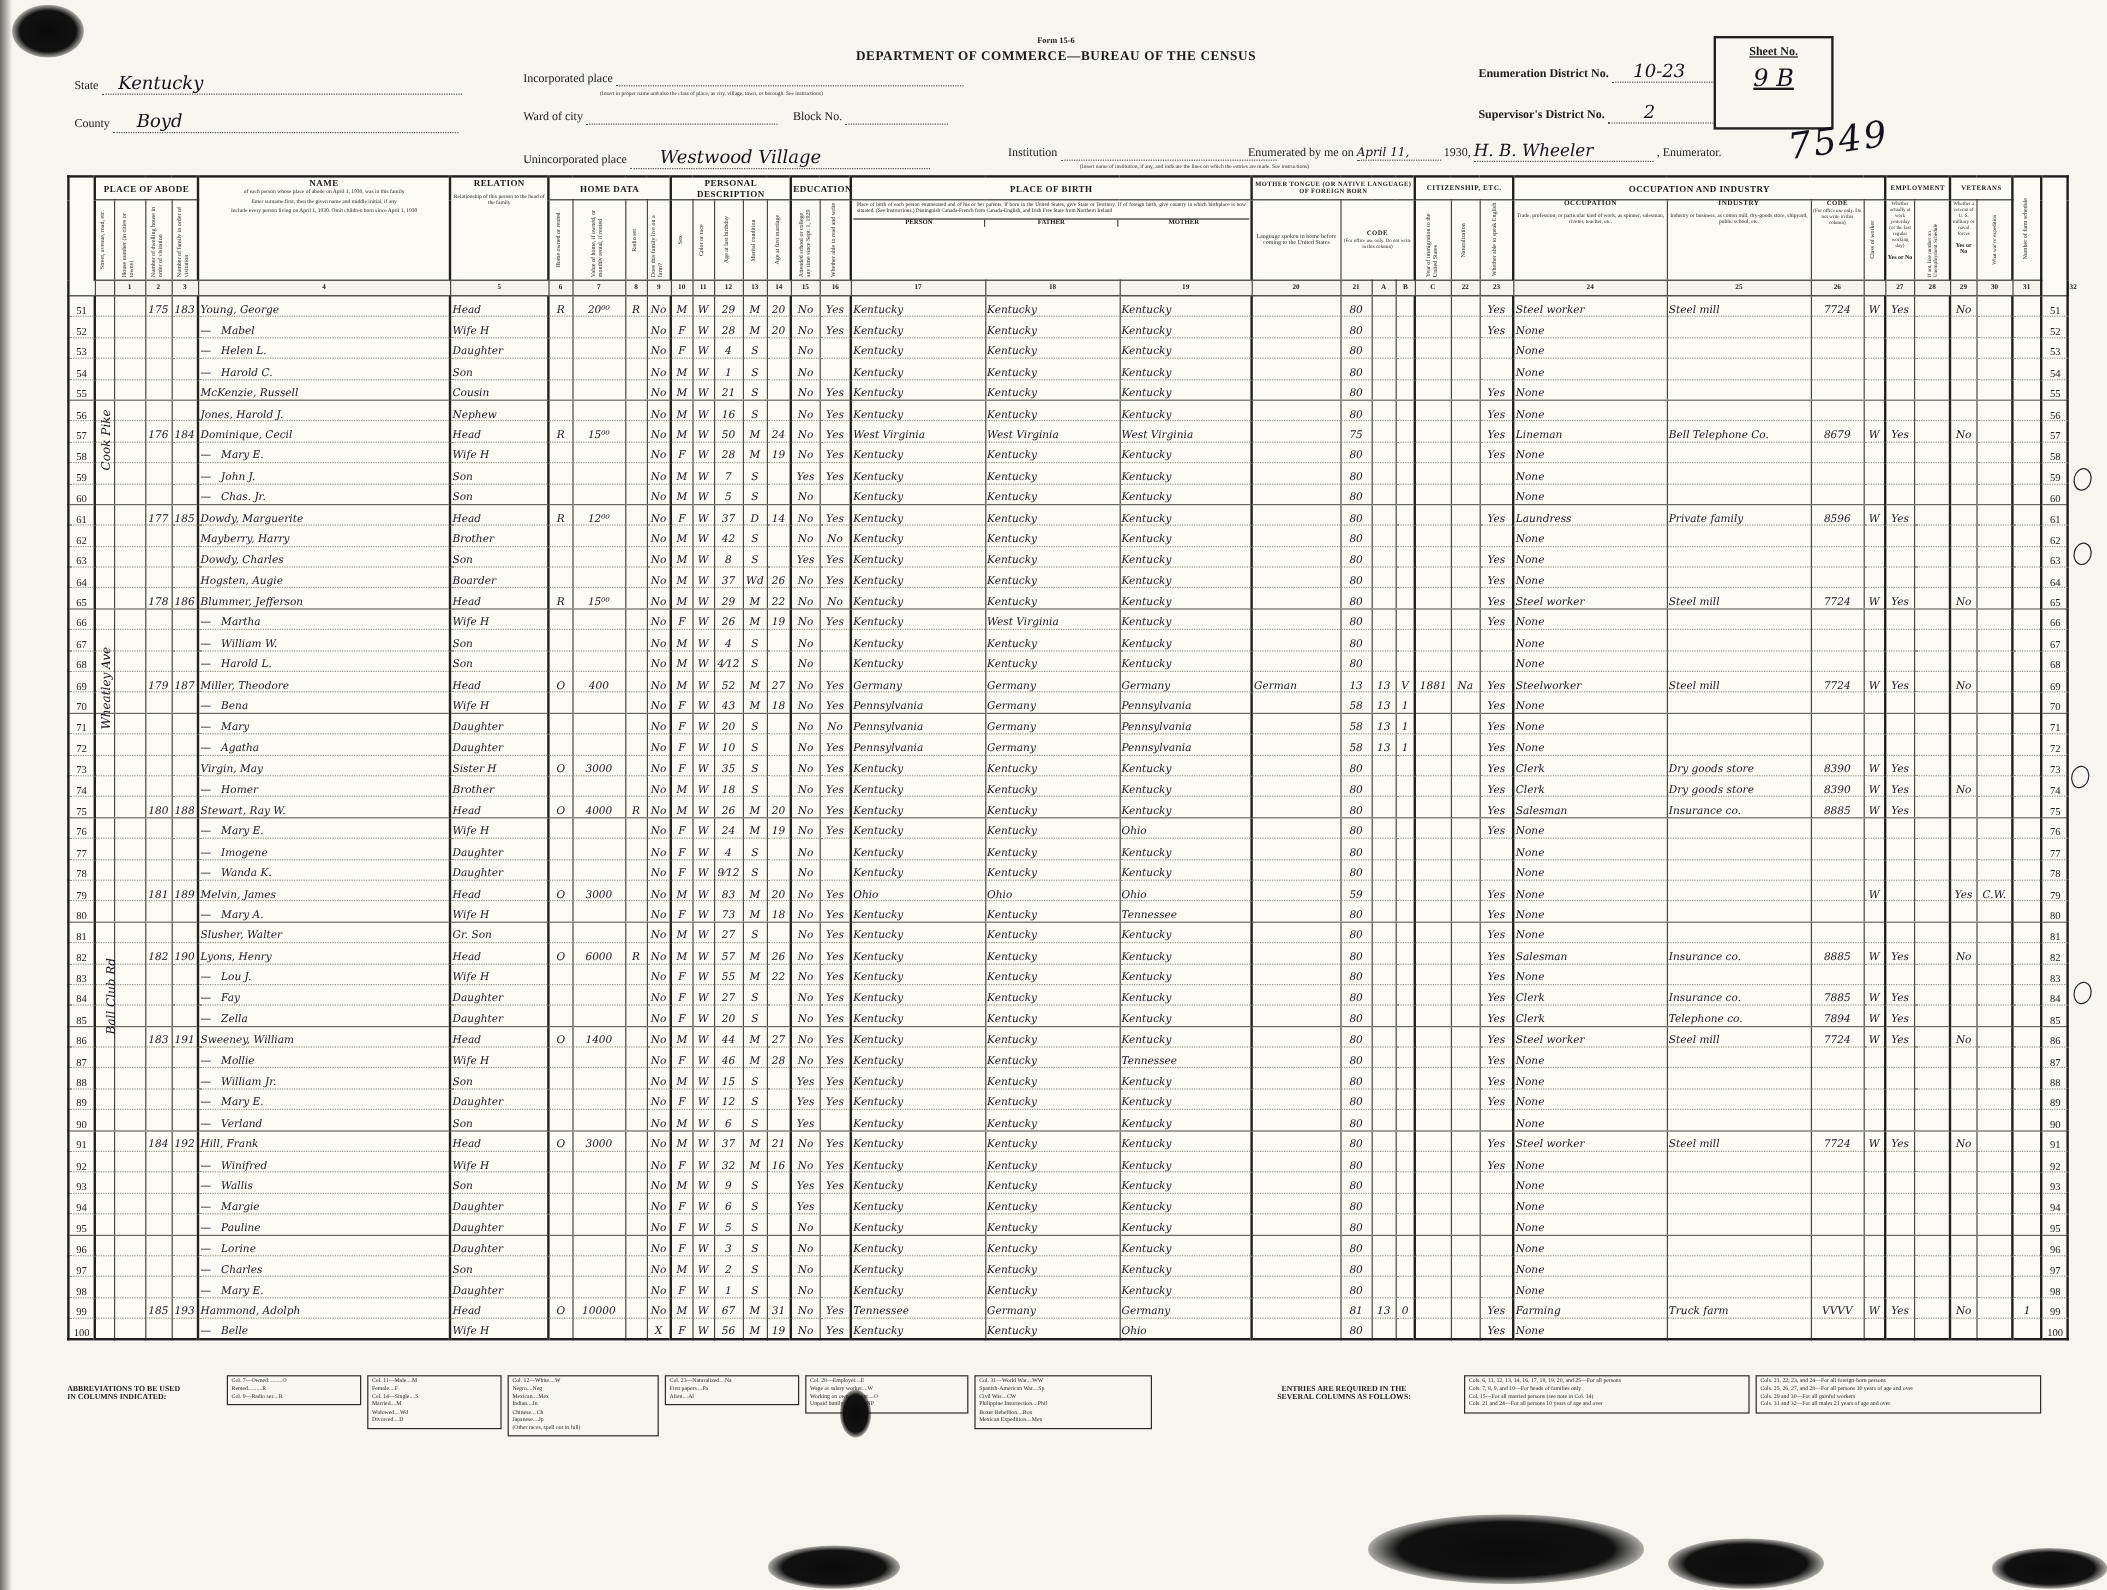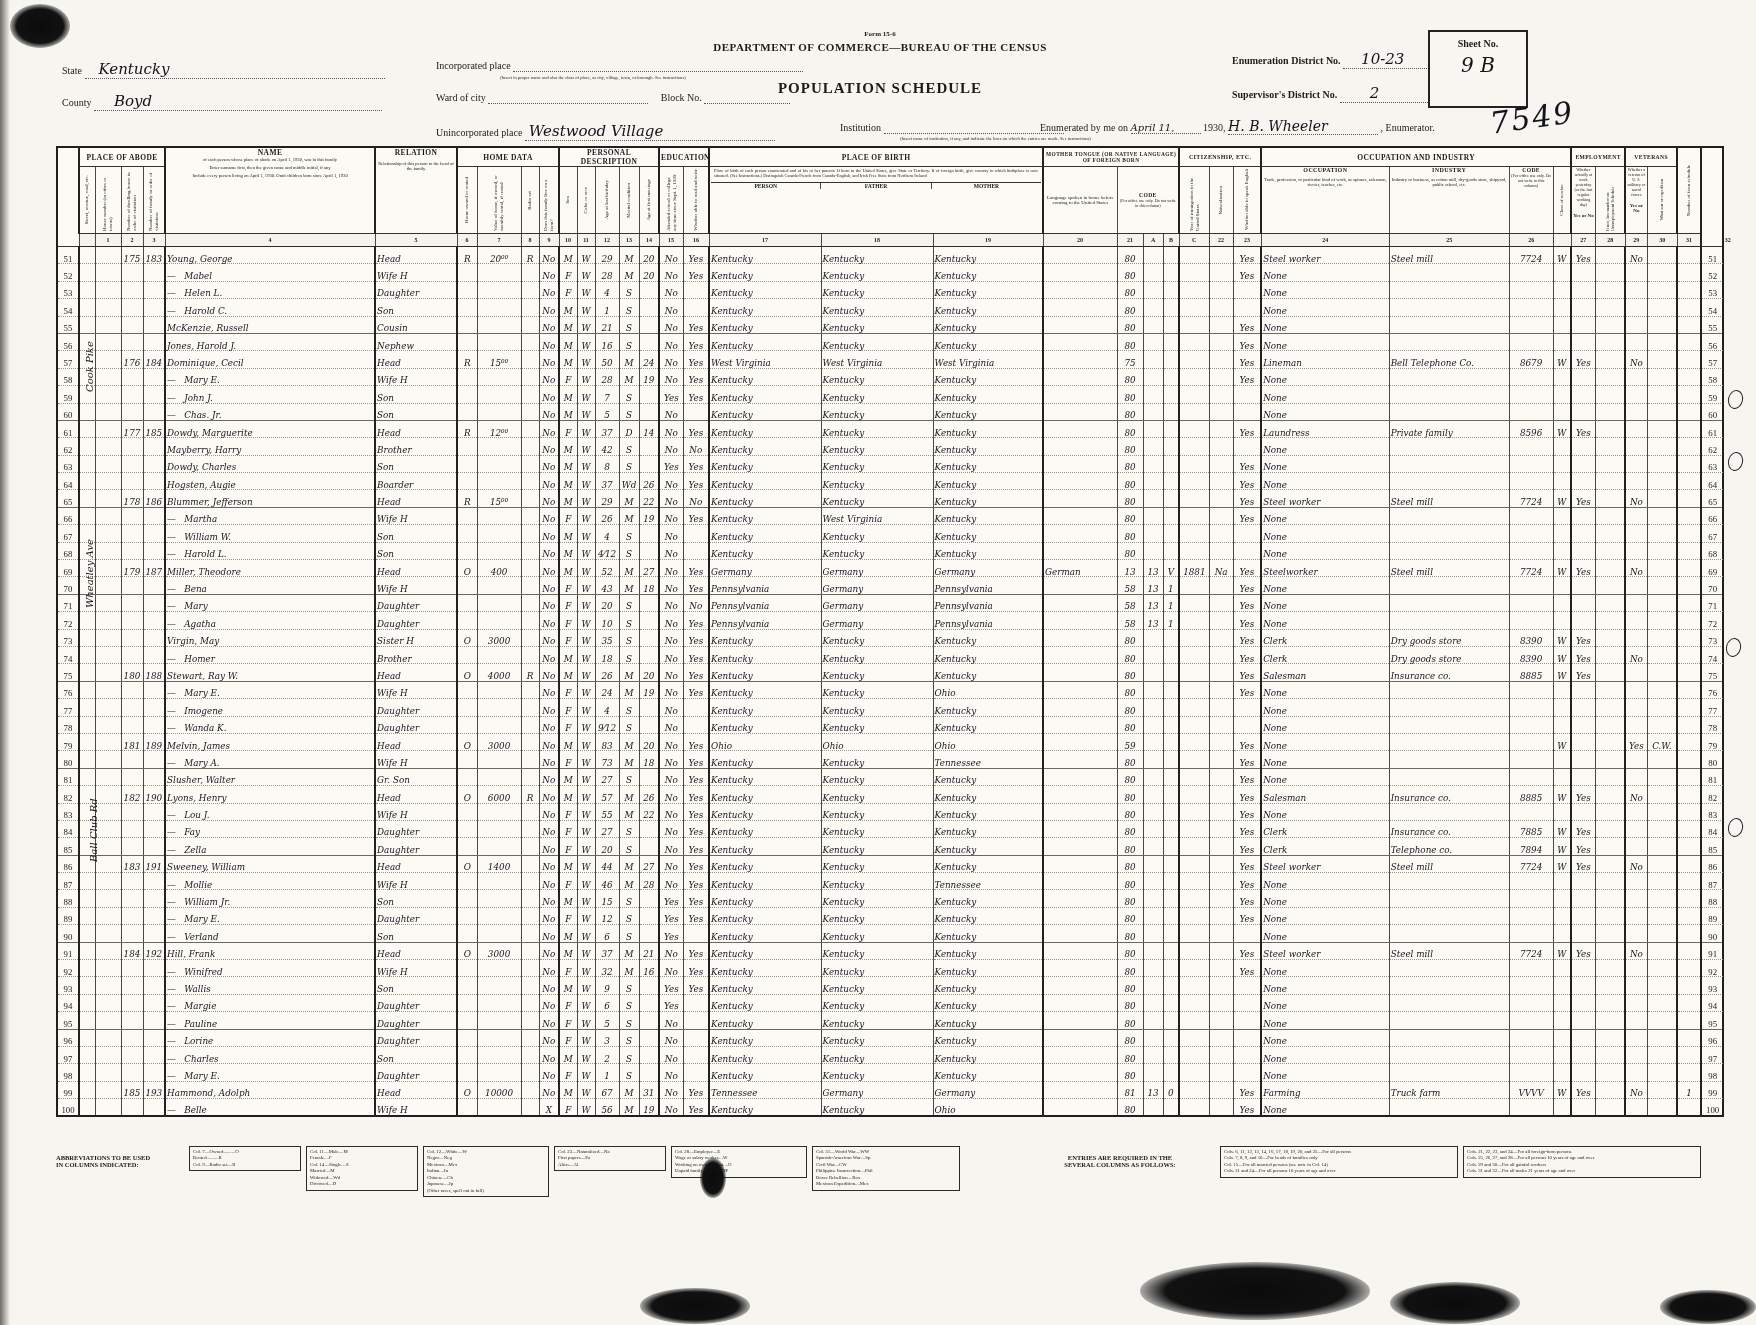--- a/index.html
+++ b/index.html
@@ -55,21 +55,20 @@
           background:linear-gradient(90deg,#6d6b66,rgba(109,107,102,0));}
 </style>
 </head>
 <body>
 
 <div id="sheet">
   <div class="edge-l"></div>
 
   <div class="abs ctr" style="left:620px;top:30px;width:520px;font-size:7px;font-weight:bold;">Form 15-6</div>
   <div class="abs ctr b" style="left:520px;top:41px;width:720px;font-size:11px;letter-spacing:.5px;">DEPARTMENT OF COMMERCE—BUREAU OF THE CENSUS</div>
-  <div class="abs ctr b" style="left:520px;top:80px;width:720px;font-size:15px;letter-spacing:1px;">POPULATION SCHEDULE</div>
 
   <div class="abs fieldline" style="left:62px;top:60px;">
     <span>State</span>
     <span class="dots" style="width:300px;"><span class="hw hw-big" style="margin-left:14px;">Kentucky</span></span>
   </div>
   <div class="abs fieldline" style="left:62px;top:92px;">
     <span>County</span>
     <span class="dots" style="width:288px;"><span class="hw hw-big" style="margin-left:20px;">Boyd</span></span>
   </div>
 
@@ -79,37 +78,37 @@
   </div>
   <div class="abs micro" style="left:500px;top:75px;width:300px;">(Insert in proper name and also the class of place, as city, village, town, or borough. See instructions)</div>
   <div class="abs fieldline" style="left:436px;top:92px;">
     <span>Ward of city</span>
     <span class="dots" style="width:160px;">&nbsp;</span>
     <span style="margin-left:10px;">Block No.</span>
     <span class="dots" style="width:86px;">&nbsp;</span>
   </div>
   <div class="abs fieldline" style="left:436px;top:122px;">
     <span>Unincorporated place</span>
-    <span class="dots" style="width:250px;"><span class="hw hw-big" style="margin-left:4px;">Westwood Village</span></span>
+    <span class="dots" style="width:250px;"><span class="hw hw-big" style="margin-left:25px;">Westwood Village</span></span>
   </div>
   <div class="abs fieldline" style="left:840px;top:122px;">
     <span>Institution</span>
     <span class="dots" style="width:180px;">&nbsp;</span>
   </div>
   <div class="abs micro" style="left:900px;top:136px;width:260px;">(Insert name of institution, if any, and indicate the lines on which the entries are made. See instructions)</div>
 
   <div class="abs fieldline" style="left:1232px;top:50px;">
     <span class="b">Enumeration District No.</span>
     <span class="dots" style="width:110px;"><span class="hw hw-big" style="margin-left:18px;">10-23</span></span>
   </div>
   <div class="abs fieldline" style="left:1232px;top:84px;">
     <span class="b">Supervisor's District No.</span>
     <span class="dots" style="width:112px;"><span class="hw hw-big" style="margin-left:30px;">2</span></span>
   </div>
-  <div id="sheetbox" class="abs" style="left:1428px;top:30px;">
+  <div id="sheetbox" class="abs" style="left:1428px;top:30px;text-decoration:underline;">
     <div class="lbl">Sheet No.</div>
     <div class="num hw">9 B</div>
   </div>
   <div class="abs fieldline" style="left:1040px;top:118px;">
     <span>Enumerated by me on</span>
     <span class="dots" style="width:70px;"><span class="hw">April 11,</span></span>
     <span>1930,</span>
     <span class="dots" style="width:150px;"><span class="hw" style="font-size:14px;">H. B. Wheeler</span></span>
     <span>, Enumerator.</span>
   </div>

